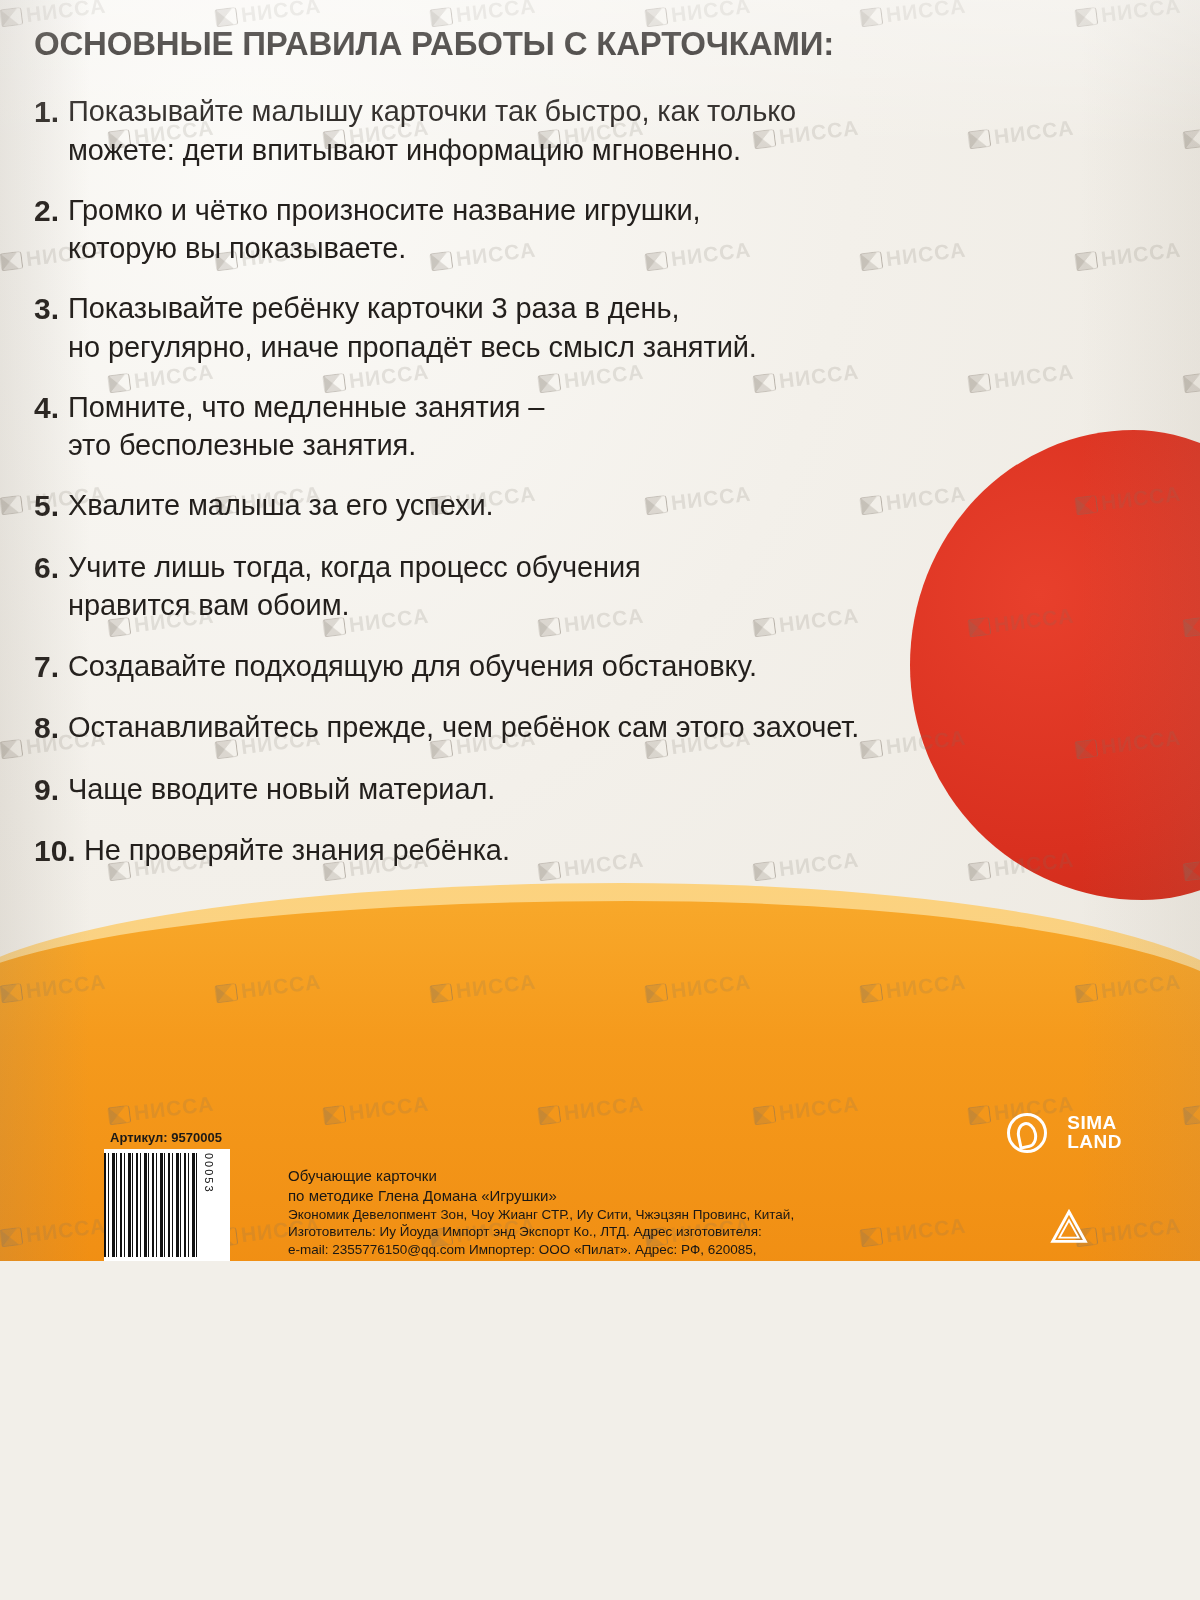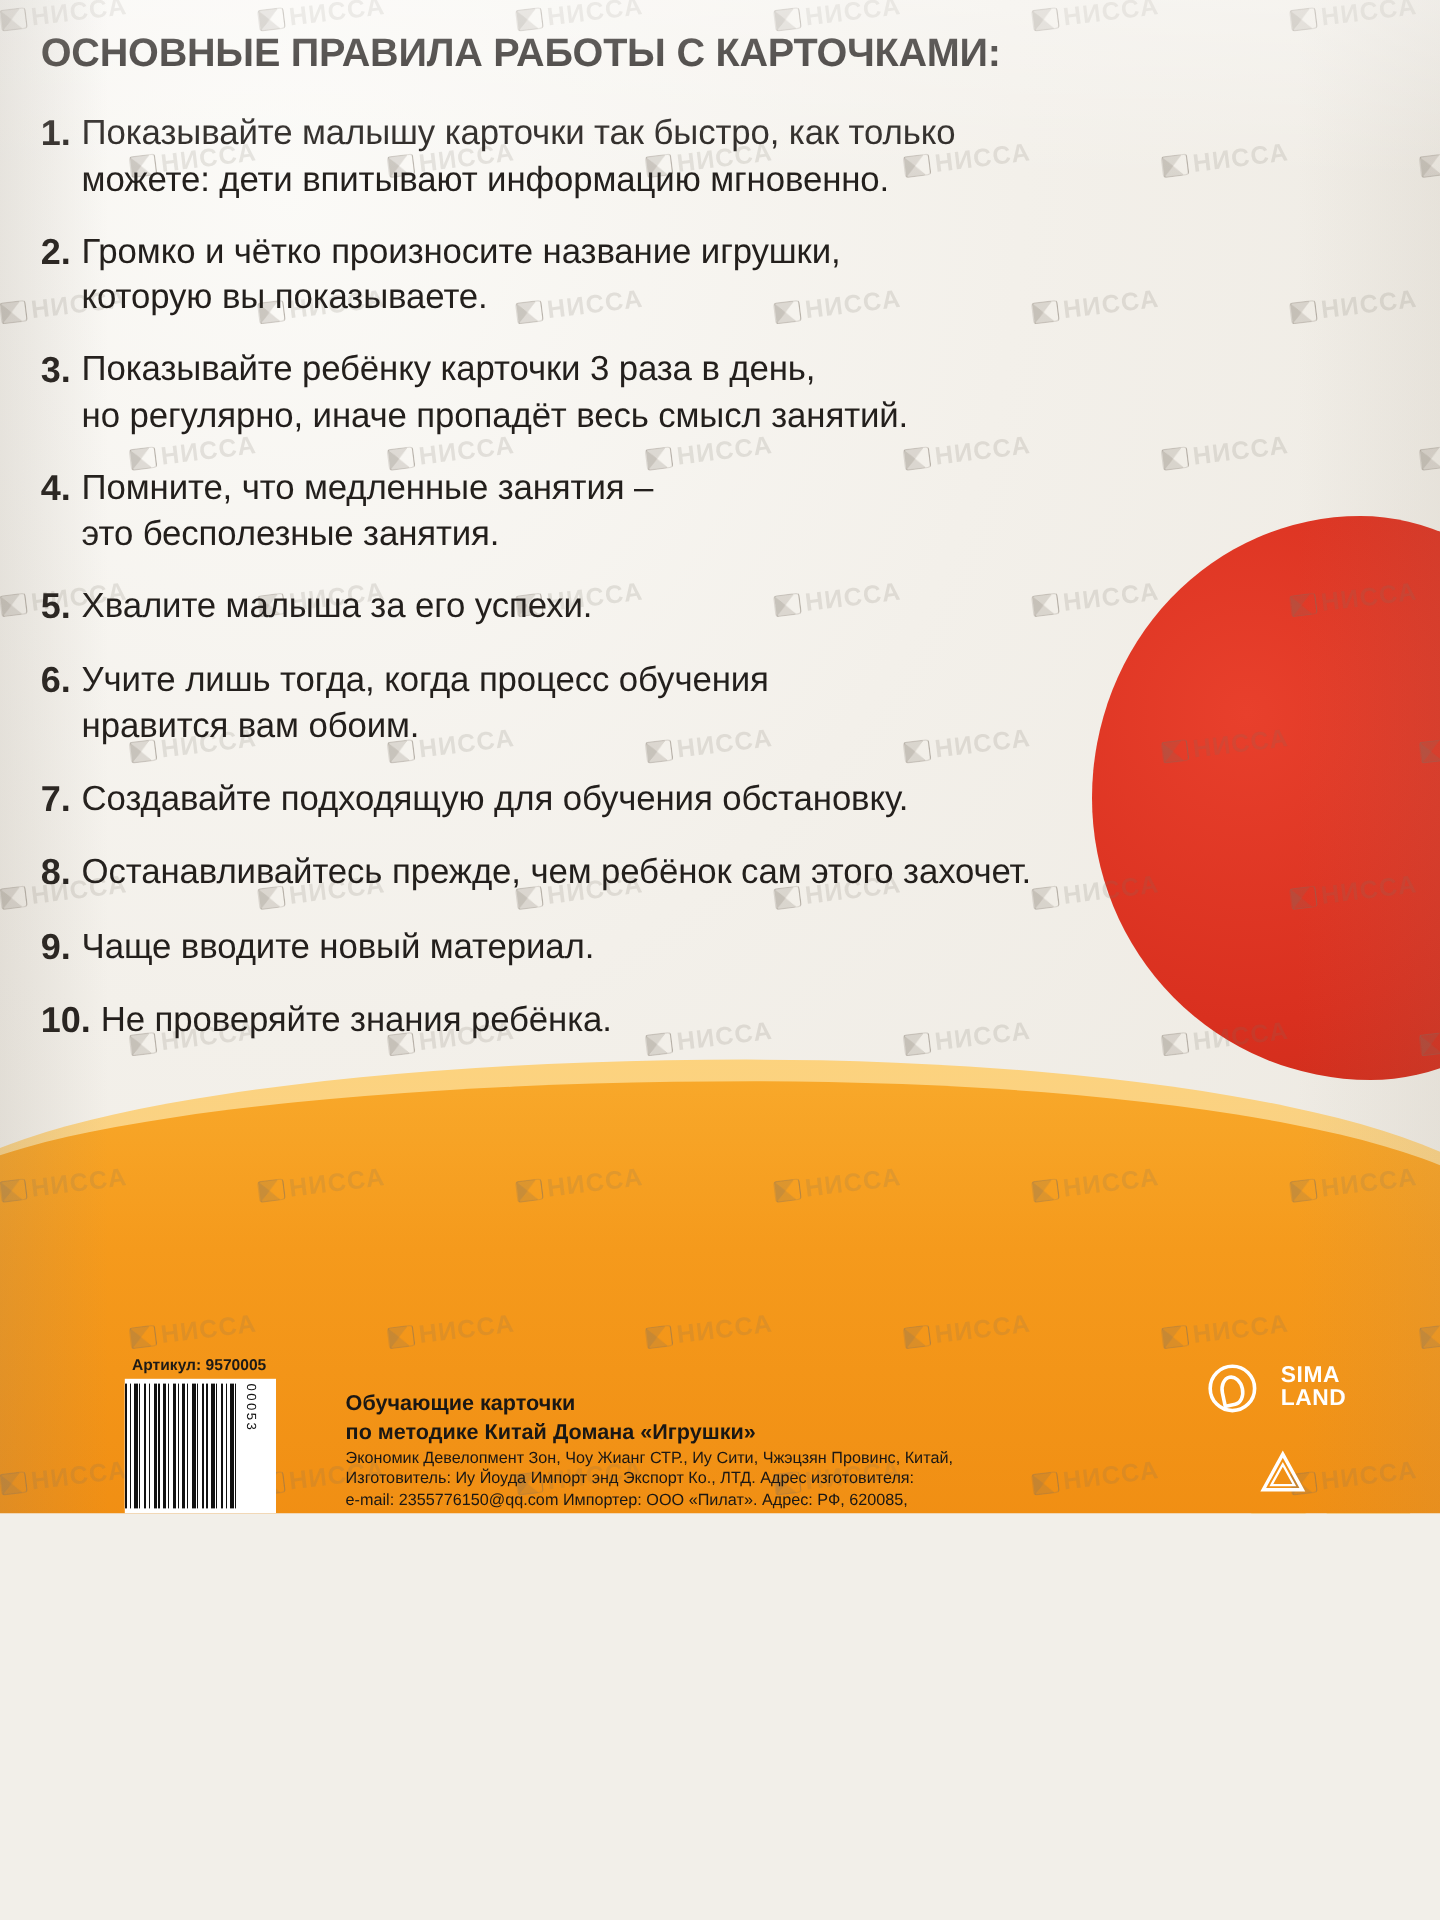--- a/index.html
+++ b/index.html
@@ -210,31 +210,31 @@
   #footer-text {
     position: absolute;
     left: 288px;
     bottom: 2px;
     width: 660px;
     font-size: 13.5px;
     line-height: 1.32;
     color: #1a1714;
   }
   #footer-text .ft-title {
-    font-weight: bold;
-    font-size: 18px;
+    font-weight: normal;
+    font-size: 15px;
   }
   #footer-text .ft-line {
     text-align: justify;
   }
 
   #sima-logo {
     position: absolute;
     right: 78px;
-    bottom: 84px;
+    bottom: 108px;
     display: flex;
     align-items: center;
     gap: 20px;
   }
   #sima-logo .sl-mark {
     width: 34px;
     height: 34px;
     border: 3px solid #fff;
     border-radius: 50%;
     position: relative;
@@ -420,21 +420,21 @@
 
     <div id="article-label">Артикул: 9570005</div>
 
     <div id="barcode">
       <div id="barcode-bars"></div>
       <div id="barcode-digits">00053</div>
     </div>
 
     <div id="footer-text">
       <div class="ft-title">Обучающие карточки</div>
-      <div class="ft-title">по методике Китай Домана «Игрушки»</div>
+      <div class="ft-title">по методике Глена Домана «Игрушки»</div>
       <div class="ft-line">Экономик Девелопмент Зон, Чоу Жианг СТР., Иу Сити, Чжэцзян Провинс, Китай,</div>
       <div class="ft-line">Изготовитель: Иу Йоуда Импорт энд Экспорт Ко., ЛТД. Адрес изготовителя:</div>
       <div class="ft-line">e-mail:    2355776150@qq.com   Импортер:   ООО   «Пилат».   Адрес:   РФ,   620085,</div>
     </div>
 
     <div id="sima-logo">
       <div class="sl-mark"></div>
       <div class="sl-text">
         <div>SIMA</div>
         <div>LAND</div>

